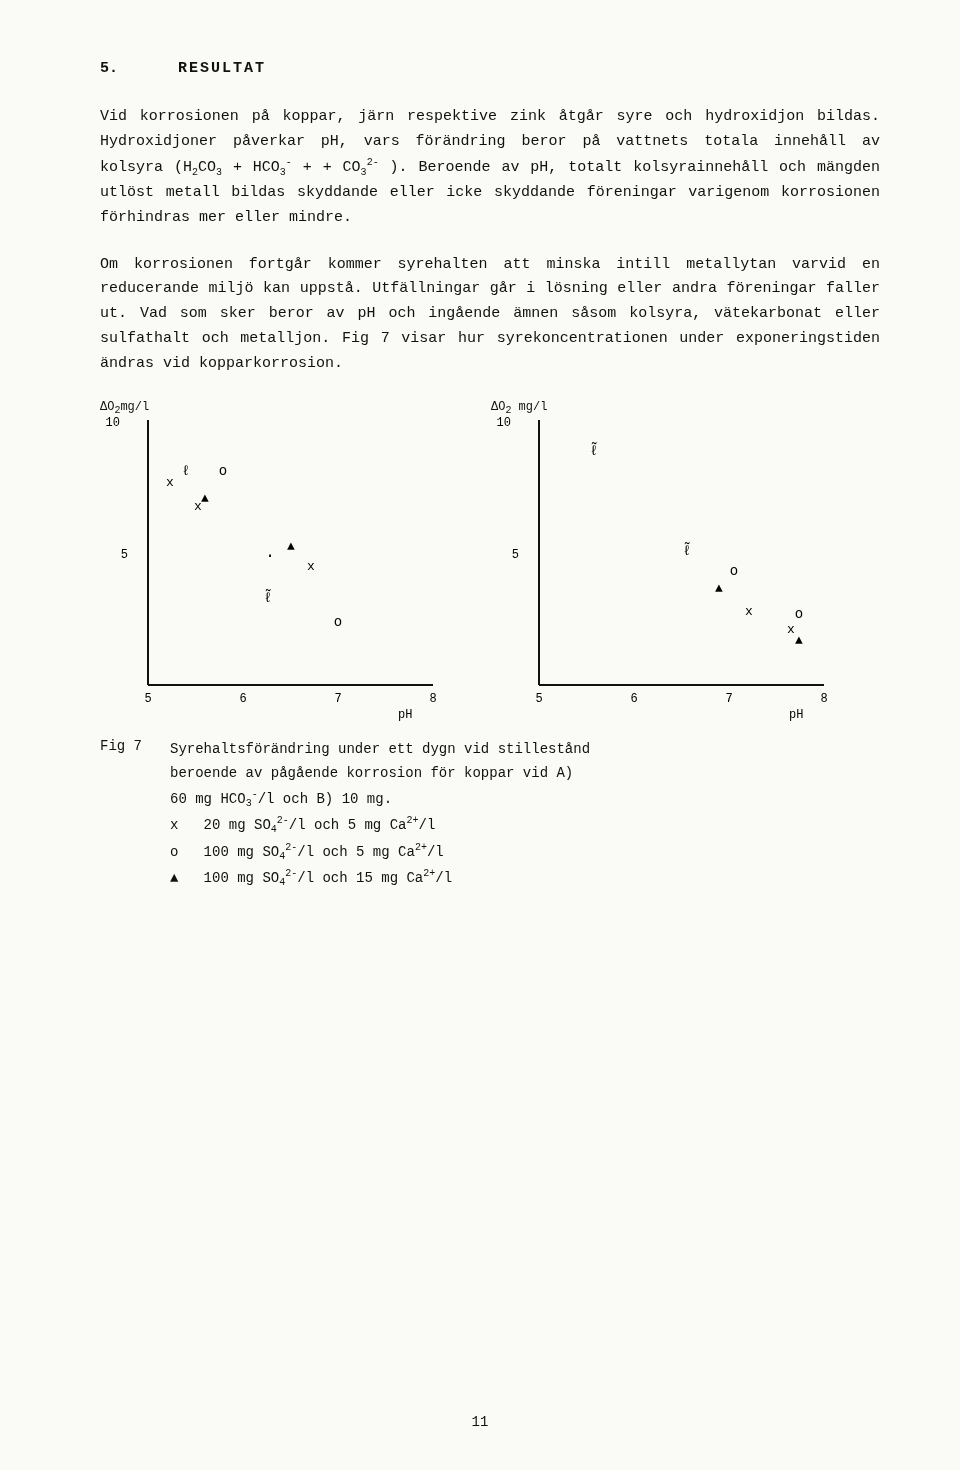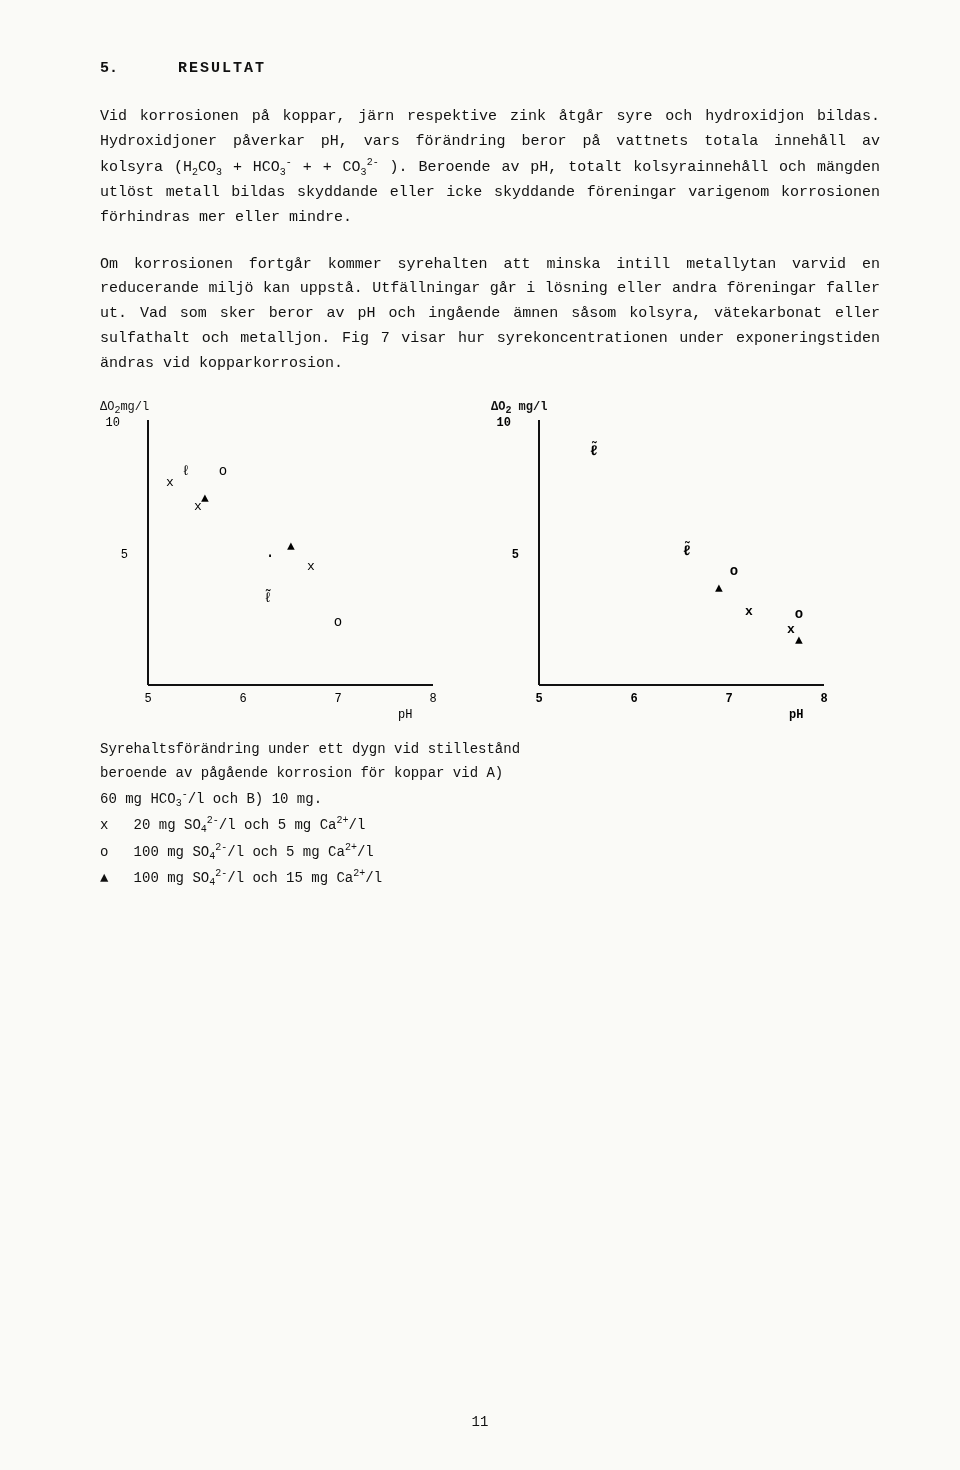--- a/index.html
+++ b/index.html
@@ -135,21 +135,21 @@
 
             <text x="120" y="182" font-size="14" font-family="Courier New" text-anchor="middle">ℓ̃</text>
 
             <text x="190" y="206" font-size="14" font-family="Courier New" text-anchor="middle">o</text>
           </svg>
         </div>
       </div>
     </div>
 
     <div class="chart-outer" style="position:relative; width:380px;">
-      <div style="position:relative; width:380px; height:330px;font-weight:bold;">
+      <div style="position:relative; width:380px; height:330px;">
 
         <div style="position:absolute; left:0; top:2px; font-size:12px; white-space:nowrap;">ΔO<sub>2</sub> mg/l</div>
 
         <div style="position:absolute; left:48px; top:22px; width:285px; height:265px;">
           <svg width="285" height="265" style="overflow:visible;">
 
             <line x1="0" y1="0" x2="0" y2="265" stroke="#111" stroke-width="2"></line>
             <line x1="0" y1="265" x2="285" y2="265" stroke="#111" stroke-width="2"></line>
 
             <text x="-28" y="6" font-size="12" font-family="Courier New" text-anchor="end">10</text>
@@ -177,20 +177,21 @@
             <text x="252" y="213" font-size="13" font-family="Courier New" text-anchor="middle">x</text>
 
             <text x="260" y="224" font-size="13" font-family="Courier New" text-anchor="middle">▲</text>
           </svg>
         </div>
       </div>
     </div>
   </div>
 
   <div style="margin-top: 10px; display:flex; flex-direction:row; gap:0;">
+    <span class="fig-label" style="font-size:14px; min-width:70px;">Fig 7</span>
     <div class="fig-text" style="font-size:14px; line-height:1.7;">
       Syrehaltsförändring under ett dygn vid stillestånd<br>
       beroende av pågående korrosion för koppar vid A)<br>
       60 mg HCO<sub>3</sub><sup>-</sup>/l och B) 10 mg.<br>
       x &nbsp; 20 mg SO<sub>4</sub><sup>2-</sup>/l och 5 mg Ca<sup>2+</sup>/l<br>
       o &nbsp; 100 mg SO<sub>4</sub><sup>2-</sup>/l och 5 mg Ca<sup>2+</sup>/l<br>
       ▲ &nbsp; 100 mg SO<sub>4</sub><sup>2-</sup>/l och 15 mg Ca<sup>2+</sup>/l
     </div>
   </div>
 

